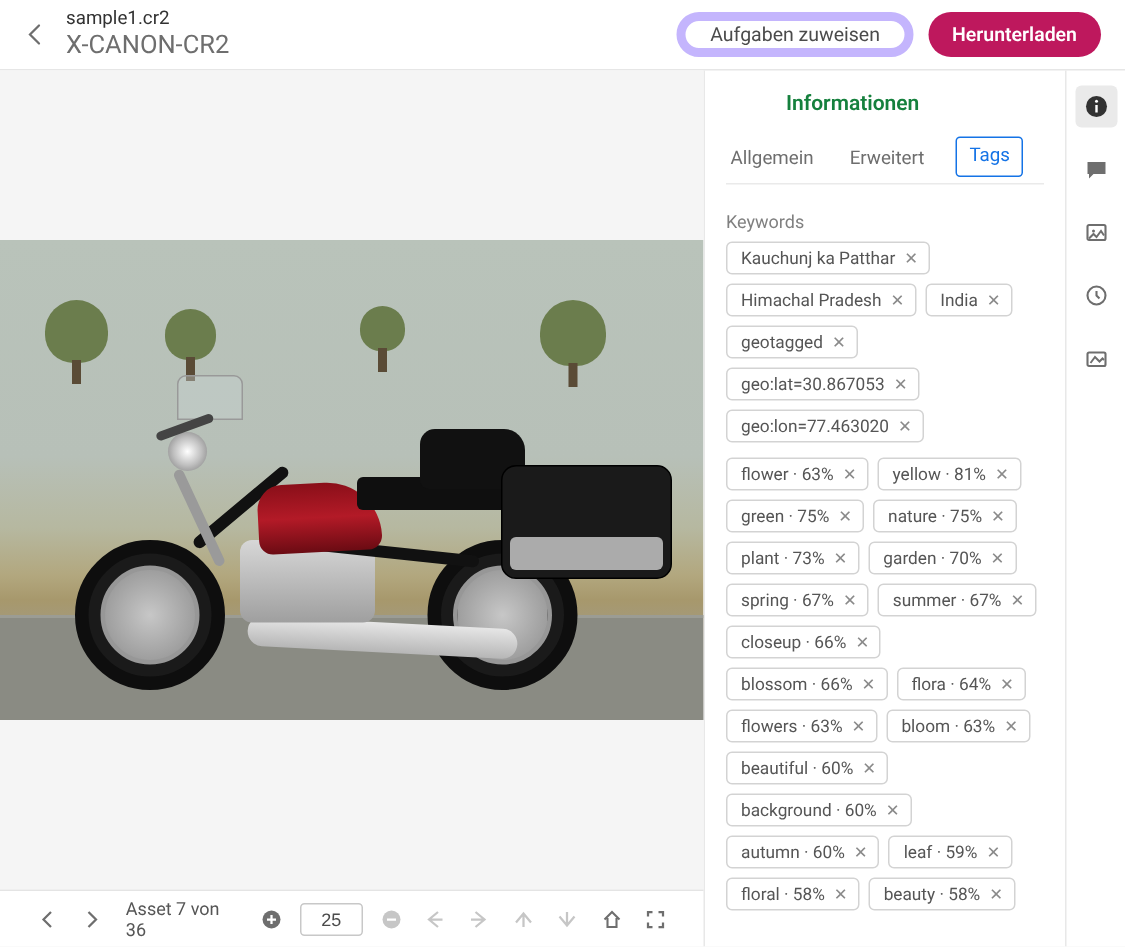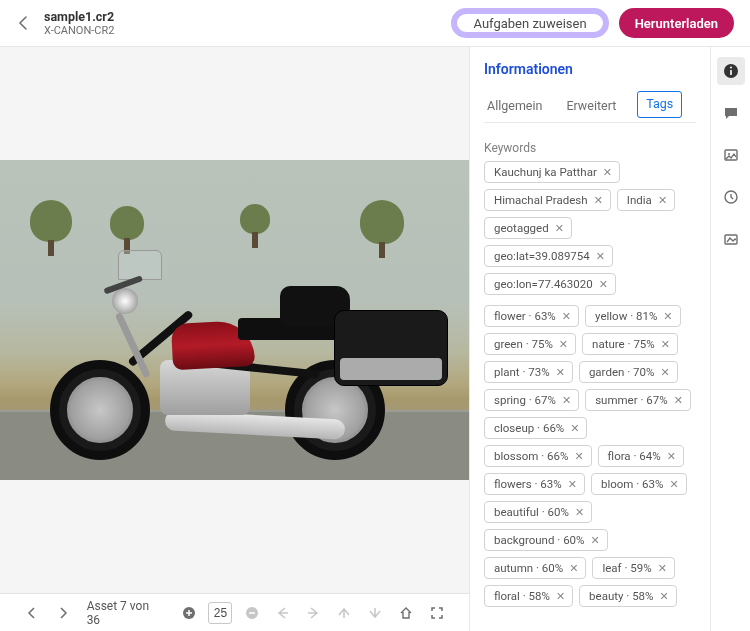--- a/index.html
+++ b/index.html
@@ -2,22 +2,22 @@
 <html><head>
 <meta charset="utf-8">
 <style>
   * { box-sizing: border-box; margin: 0; padding: 0; }
   body { font-family: -apple-system, BlinkMacSystemFont, "Segoe UI", Roboto, sans-serif; font-size: 13px; color: #4b4b4b; background: #fff; width: 750px; height: 631px; overflow: hidden; position: relative; }
 
   
   .header { display: flex; align-items: center; height: 47px; border-bottom: 1px solid #e6e6e6; padding: 0 10px; }
   .back-btn { width: 28px; height: 28px; display:flex; align-items:center; justify-content:center; cursor:pointer; color:#6e6e6e; margin-right: 6px; }
   .file-col { display:flex; flex-direction:column; line-height:1.2; }
-  .file-name { font-weight: 700; color:#323232; font-size: 12.5px; }
-  .file-type { font-size: 11px; color:#6e6e6e; }
+  .file-name { font-weight: 400; color:#323232; font-size: 12.5px; }
+  .file-type { font-size: 17px; color:#6e6e6e; }
   .header-spacer { flex: 1; }
   .btn { height: 30px; border-radius: 15px; padding: 0 16px; font-size: 13px; display:flex; align-items:center; cursor:pointer; border:1px solid transparent; }
   .btn-outline { border:6px solid #c4b5fd; color:#4b4b4b; background:#fff; margin-right:10px; }
   .btn-primary { background:#be185d; color:#fff; font-weight:600; border:none; margin-right:6px; }
 
   
   .body-row { display:flex; height: calc(631px - 47px); }
   .preview-col { width: 470px; display:flex; flex-direction:column; border-right:1px solid #e8e8e8; }
   .preview-area { flex:1; background:#f5f5f5; display:flex; align-items:center; justify-content:center; overflow:hidden; }
   .preview-img { width:100%; height:320px; position:relative; }
@@ -37,27 +37,27 @@
   .engine { position:absolute; width:90px; height:55px; background:linear-gradient(#d7d7d7,#9f9f9f); border-radius:8px; }
   .exhaust { position:absolute; width:180px; height:20px; background:linear-gradient(#e6e6e6,#b6b6b6); border-radius:10px; transform:rotate(3deg);}
   .tailbag { position:absolute; width:70px; height:40px; background:#111; border-radius:10px 14px 6px 6px; }
   .headlight { position:absolute; width:26px; height:26px; border-radius:50%; background:radial-gradient(#fff,#c0c0c0,#777);}
   .windshield { position:absolute; width:44px; height:30px; background:rgba(200,210,210,.4); border:1px solid #999; border-radius:6px 6px 0 0;}
 
   
   .footbar { height:38px; border-top:1px solid #e4e4e4; display:flex; align-items:center; padding:0 21px; gap:8px; color:#6e6e6e; }
   .foot-icn { width:24px; height:24px; display:flex; align-items:center; justify-content:center; cursor:pointer; color:#6e6e6e; }
   .foot-icn.disabled { color:#c6c6c6; cursor:default; }
-  .zoom-field { width:24px; height:22px; border:1px solid #c8c8c8; border-radius:3px; text-align:center; font-size:12px; color:#4b4b4b;}
+  .zoom-field { width:42px; height:22px; border:1px solid #c8c8c8; border-radius:3px; text-align:center; font-size:12px; color:#4b4b4b;}
   .foot-spacer { flex:1; }
   .asset-counter { font-size:12px; color:#555; margin-left:4px;}
 
   
   .info-col { flex:1; display:flex; flex-direction:column; padding:14px 14px 12px 14px; overflow-y:auto;}
-  .info-title { font-weight:600; font-size:14px; color:#1d4ed8; margin-bottom:14px;}
+  .info-title { font-weight:600; font-size:14px; color:#15803d; margin-bottom:14px;margin-left:40px;}
   .tabs { display:flex; gap:18px; border-bottom:1px solid #eaeaea; margin-bottom:12px;text-align:right;}
   .tab { padding:6px 2px 8px; font-size:12.5px; color:#6e6e6e; cursor:pointer; border:1px solid transparent;}
   .tab.active { color:#1473e6; border:1.5px solid #1473e6; border-radius:3px; padding:4px 8px; margin-bottom:4px;}
   .section-label { font-size:12px; color:#808080; margin:6px 0 6px;}
   .tag-wrap { display:flex; flex-wrap:wrap; gap:6px; margin-bottom:10px;}
   .tag { display:inline-flex; align-items:center; gap:6px; border:1px solid #d3d3d3; border-radius:4px; padding:3px 7px 3px 9px; font-size:11.5px; color:#555; background:#fff;}
   .tag .x { color:#8a8a8a; cursor:pointer; font-size:11px;}
 
   
   .rail { width:40px; border-left:1px solid #e8e8e8; display:flex; flex-direction:column; align-items:center; padding-top:10px; gap:14px;}
@@ -197,21 +197,21 @@
         </div>
         <div class="tag">
           <span>India</span>
           <span class="x">✕</span>
         </div>
         <div class="tag">
           <span>geotagged</span>
           <span class="x">✕</span>
         </div>
         <div class="tag">
-          <span>geo:lat=39.089754</span>
+          <span>geo:lat=30.867053</span>
           <span class="x">✕</span>
         </div>
         <div class="tag">
           <span>geo:lon=77.463020</span>
           <span class="x">✕</span>
         </div>
       </div>
 
     <div class="tag-wrap" id="smarttags-wrap">
         <div class="tag">

